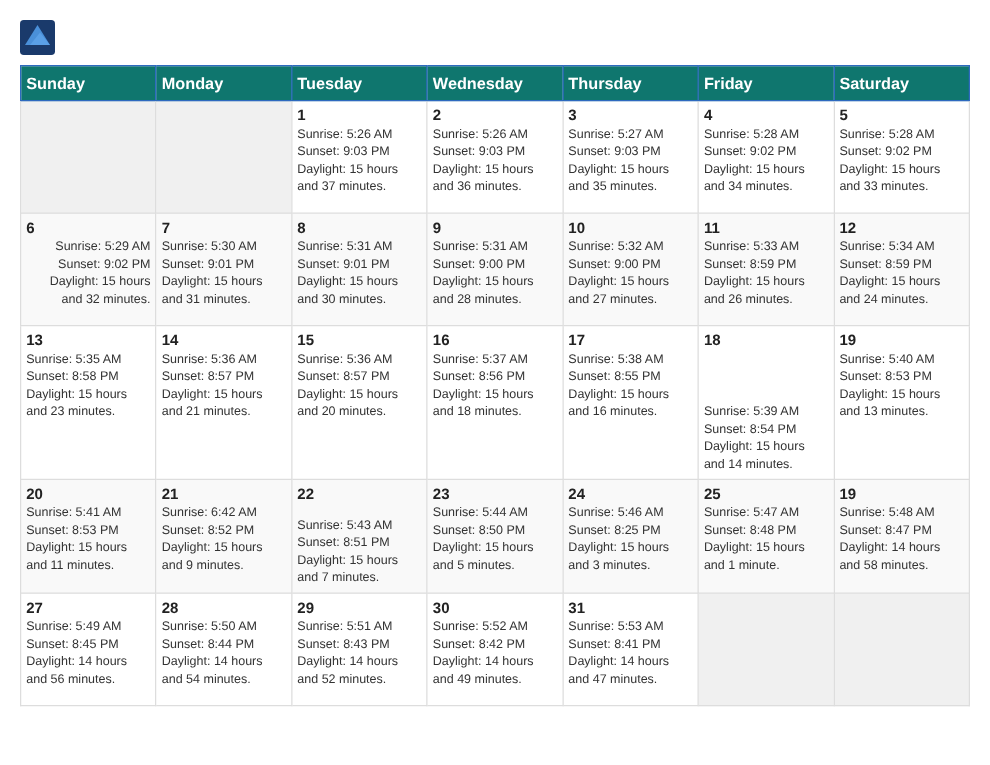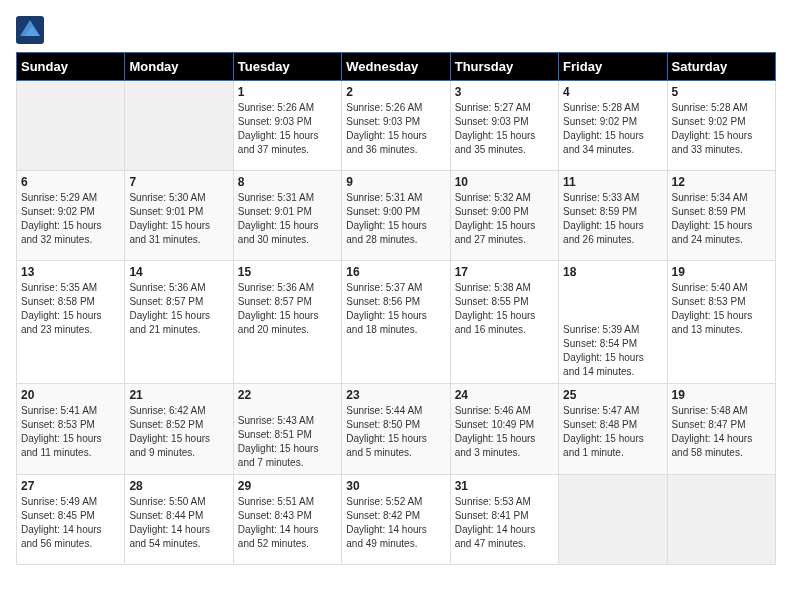--- a/index.html
+++ b/index.html
@@ -46,21 +46,21 @@
       font-size: 14px;
       color: #333;
       margin-top: 2px;
     }
     .calendar {
       width: 100%;
       border-collapse: collapse;
       border: 1px solid #ccc;
     }
     .calendar th {
-      background: #000000;
+      background: #0f766e;
       color: #fff;
       font-size: 13px;
       font-weight: bold;
       padding: 6px 4px;
       text-align: left;
       border: 1px solid #2e6abf;
     }
     .calendar td {
       vertical-align: top;
       border: 1px solid #ddd;
@@ -158,21 +158,21 @@
           <span class="day-number">5</span>
           <div class="day-info" style="white-space: pre-line;">Sunrise: 5:28 AM
 Sunset: 9:02 PM
 Daylight: 15 hours
 and 33 minutes.</div>
         </td>
       </tr>
       <tr>
         <td>
           <span class="day-number">6</span>
-          <div class="day-info" style="white-space: pre-line;">Sunrise: 5:29 AM
+          <div class="day-info" style="white-space: pre-line; text-align: right;">Sunrise: 5:29 AM
 Sunset: 9:02 PM
 Daylight: 15 hours
 and 32 minutes.</div>
         </td>
         <td>
           <span class="day-number">7</span>
           <div class="day-info" style="white-space: pre-line;">Sunrise: 5:30 AM
 Sunset: 9:01 PM
 Daylight: 15 hours
 and 31 minutes.</div>
@@ -289,21 +289,21 @@
         <td>
           <span class="day-number">23</span>
           <div class="day-info" style="white-space: pre-line;">Sunrise: 5:44 AM
 Sunset: 8:50 PM
 Daylight: 15 hours
 and 5 minutes.</div>
         </td>
         <td>
           <span class="day-number">24</span>
           <div class="day-info" style="white-space: pre-line;">Sunrise: 5:46 AM
-Sunset: 10:49 PM
+Sunset: 8:25 PM
 Daylight: 15 hours
 and 3 minutes.</div>
         </td>
         <td>
           <span class="day-number">25</span>
           <div class="day-info" style="white-space: pre-line;">Sunrise: 5:47 AM
 Sunset: 8:48 PM
 Daylight: 15 hours
 and 1 minute.</div>
         </td>

